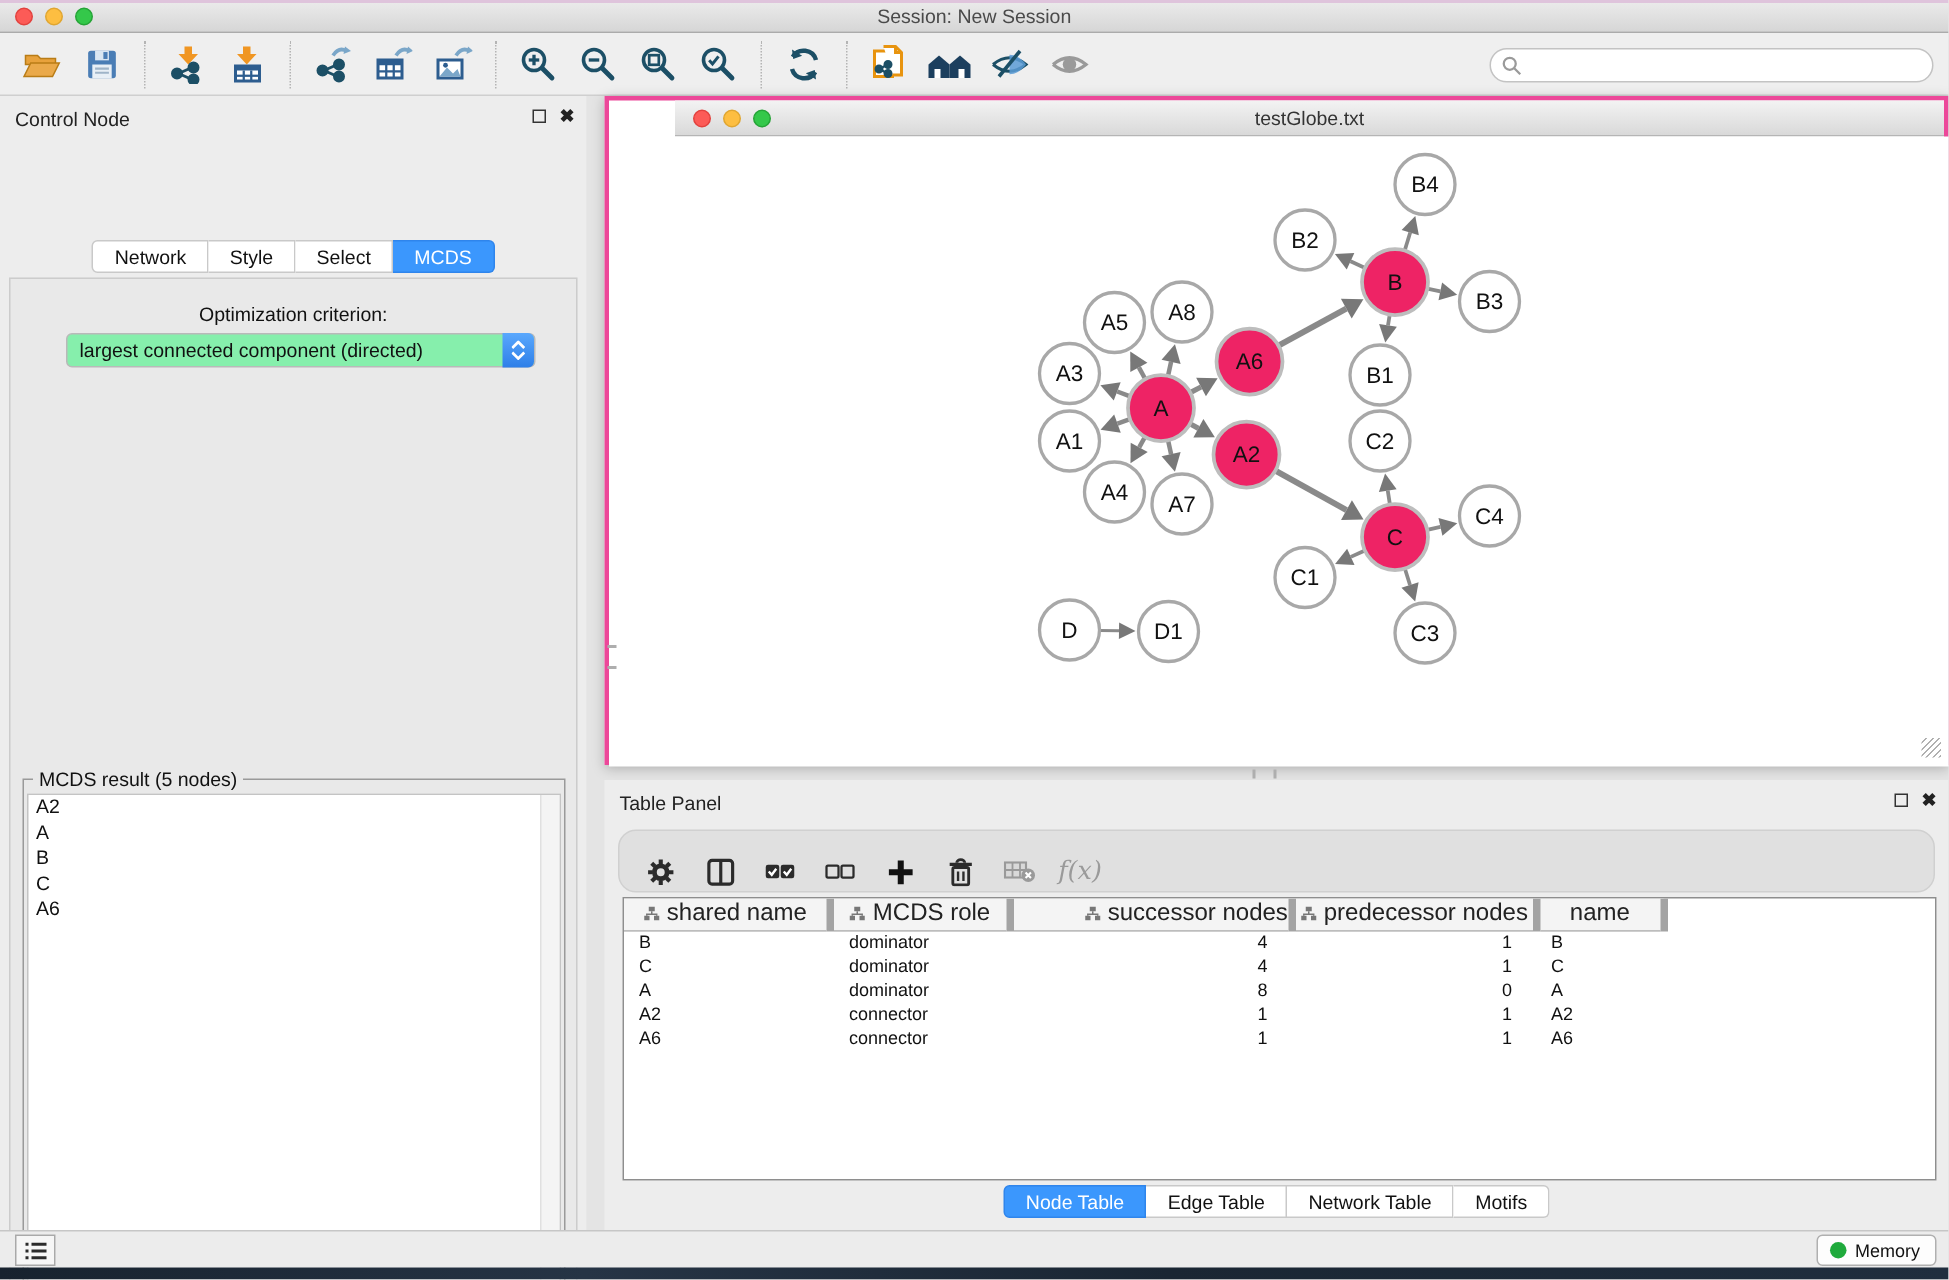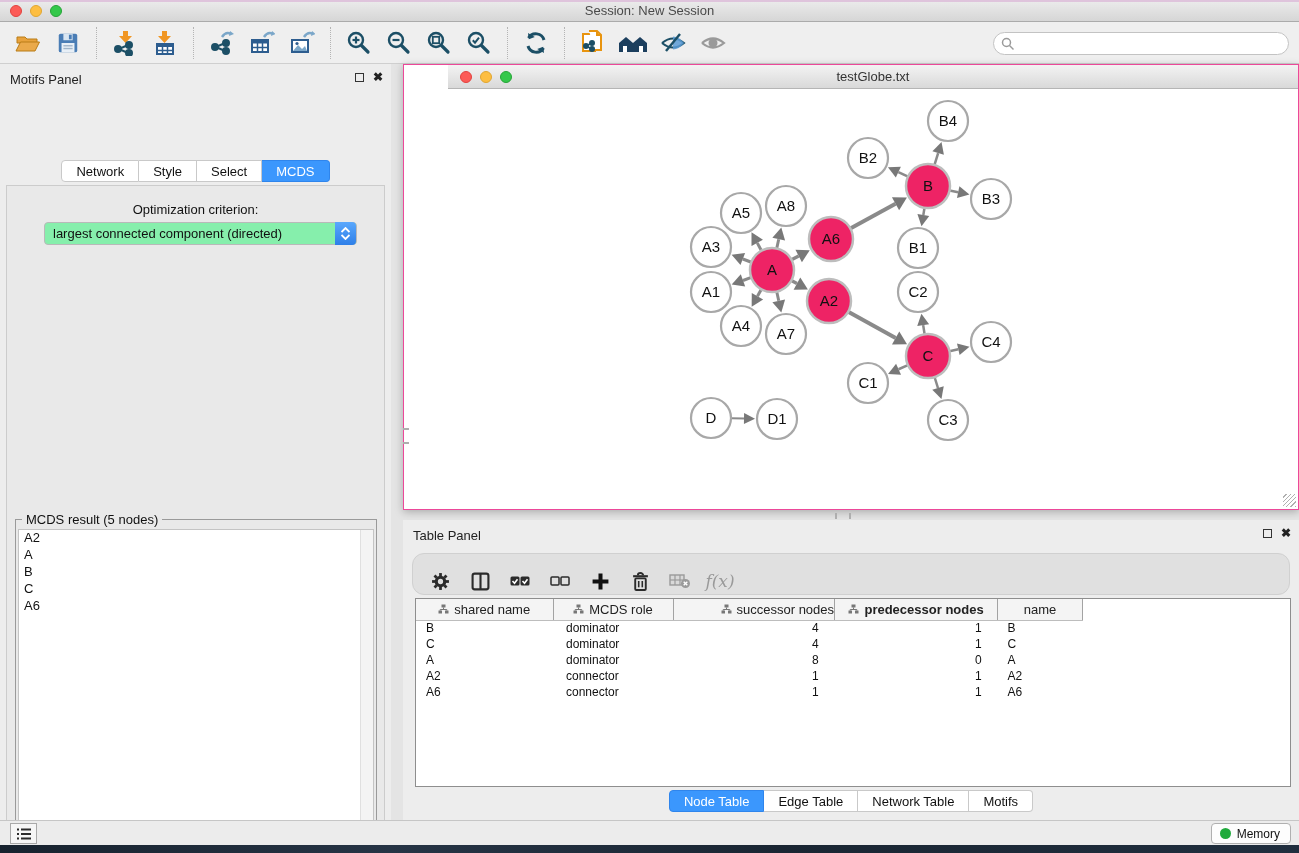--- a/index.html
+++ b/index.html
@@ -105,21 +105,21 @@
   .list-scrollbar {
     position:absolute; right:0; top:0; width:13px; height:100%;
     background:#f4f4f4; border-left:1px solid #e0e0e0;
   }
 
   
   .workspace { position:absolute; left:391px; top:64px; width:908px; height:756px; background:#e4e4e4; }
 
   .net-window {
     position:absolute; left:12px; top:0; width:896px; height:446px;
-    background:#fff; border:1px solid #ec4899; box-shadow:0 2px 8px rgba(0,0,0,.25);padding-left:44px;
+    background:#fff; border:3px solid #ec4899; box-shadow:0 2px 8px rgba(0,0,0,.25);padding-left:44px;
   }
   .net-titlebar {
     position:relative; height:24px; background:linear-gradient(#f3f3f3,#d9d9d9);
     border-bottom:1px solid #b5b5b5;
   }
   .net-titlebar .traffic { top:6px; left:12px; }
   .net-titlebar .title { position:absolute; top:4px; width:100%; text-align:center; font-size:13px; color:#333; }
   .net-canvas { position:absolute; left:0; top:24px; width:894px; height:420px; background:#fff; }
   .resize-grip { position:absolute; right:2px; bottom:2px; width:13px; height:13px;
     background:repeating-linear-gradient(135deg,transparent,transparent 2px,#b0b0b0 2px,#b0b0b0 3px); }
@@ -137,22 +137,22 @@
   }
   .tp-btn { width:26px; height:26px; display:flex; align-items:center; justify-content:center; }
   .fx-label { font-family:"DejaVu Serif", serif; font-style:italic; font-size:17px; color:#9a9a9a; }
 
   .data-table-wrap {
     position:absolute; left:12px; top:78px; width:876px; height:189px;
     background:#fff; border:1px solid #8e8e8e; overflow:hidden;
   }
   table.data { border-collapse:collapse; table-layout:fixed; }
   table.data th {
-    height:21px; background:#f4f4f4; border-right:1px solid #a3a3a3; border-bottom:1px solid #bdbdbd;
-    font-size:13px; font-weight:normal; color:#222; text-align:center; white-space:nowrap;
+    height:21px; background:#f4f4f4; border-right:5px solid #a3a3a3; border-bottom:1px solid #bdbdbd;
+    font-size:16px; font-weight:normal; color:#222; text-align:center; white-space:nowrap;
   }
   table.data th .th-inner { display:flex; align-items:center; justify-content:center; gap:5px; }
   table.data td {
     height:16px; font-size:12px; color:#111; white-space:nowrap; padding:0;
   }
   table.data td:nth-child(1) { padding-left:10px; }
   table.data td:nth-child(2) { padding-left:13px; }
   table.data td:nth-child(3) { text-align:right; padding-right:16px; }
   table.data td:nth-child(4) { text-align:right; padding-right:16px; }
   table.data td:nth-child(5) { padding-left:10px; }
@@ -345,21 +345,21 @@
     <svg width="14" height="14" viewBox="0 0 14 14">
       <circle cx="5.5" cy="5.5" r="4" fill="none" stroke="#9a9a9a" stroke-width="1.5"></circle>
       <line x1="8.5" y1="8.5" x2="12.5" y2="12.5" stroke="#9a9a9a" stroke-width="1.5"></line>
     </svg>
     <input class="search-input" value="" placeholder="" style="">
   </span>
 </div>
 
 <div class="control-panel">
   <div class="panel-head">
-    <span class="panel-title">Motifs Panel</span>
+    <span class="panel-title">Control Node</span>
     <span class="win-mini-btns">
       <span class="btn-square"></span>
       <span class="btn-x">✖</span>
     </span>
   </div>
   <div class="cp-tabs">
     <div class="seg" id="cp-tabs">
         <div class="tab">Network</div>
         <div class="tab">Style</div>
         <div class="tab">Select</div>
@@ -637,21 +637,21 @@
                 <span class="th-inner">
                   <svg width="11" height="10" viewBox="0 0 11 10">
                     <rect x="3.5" y="0.5" width="4" height="3" fill="#777"></rect>
                     <rect x="0.5" y="6.5" width="3.5" height="3" fill="#777"></rect>
                     <rect x="7" y="6.5" width="3.5" height="3" fill="#777"></rect>
                     <path d="M5.5 3.5 v2 M2.2 6.5 v-1 h6.6 v1" fill="none" stroke="#777" stroke-width="1"></path>
                   </svg>
                   <span>successor nodes</span>
                 </span>
               </th>
-              <th style="width: 163px; font-weight: bold;">
+              <th style="width: 163px;">
                 <span class="th-inner">
                   <svg width="11" height="10" viewBox="0 0 11 10">
                     <rect x="3.5" y="0.5" width="4" height="3" fill="#777"></rect>
                     <rect x="0.5" y="6.5" width="3.5" height="3" fill="#777"></rect>
                     <rect x="7" y="6.5" width="3.5" height="3" fill="#777"></rect>
                     <path d="M5.5 3.5 v2 M2.2 6.5 v-1 h6.6 v1" fill="none" stroke="#777" stroke-width="1"></path>
                   </svg>
                   <span>predecessor nodes</span>
                 </span>
               </th>

